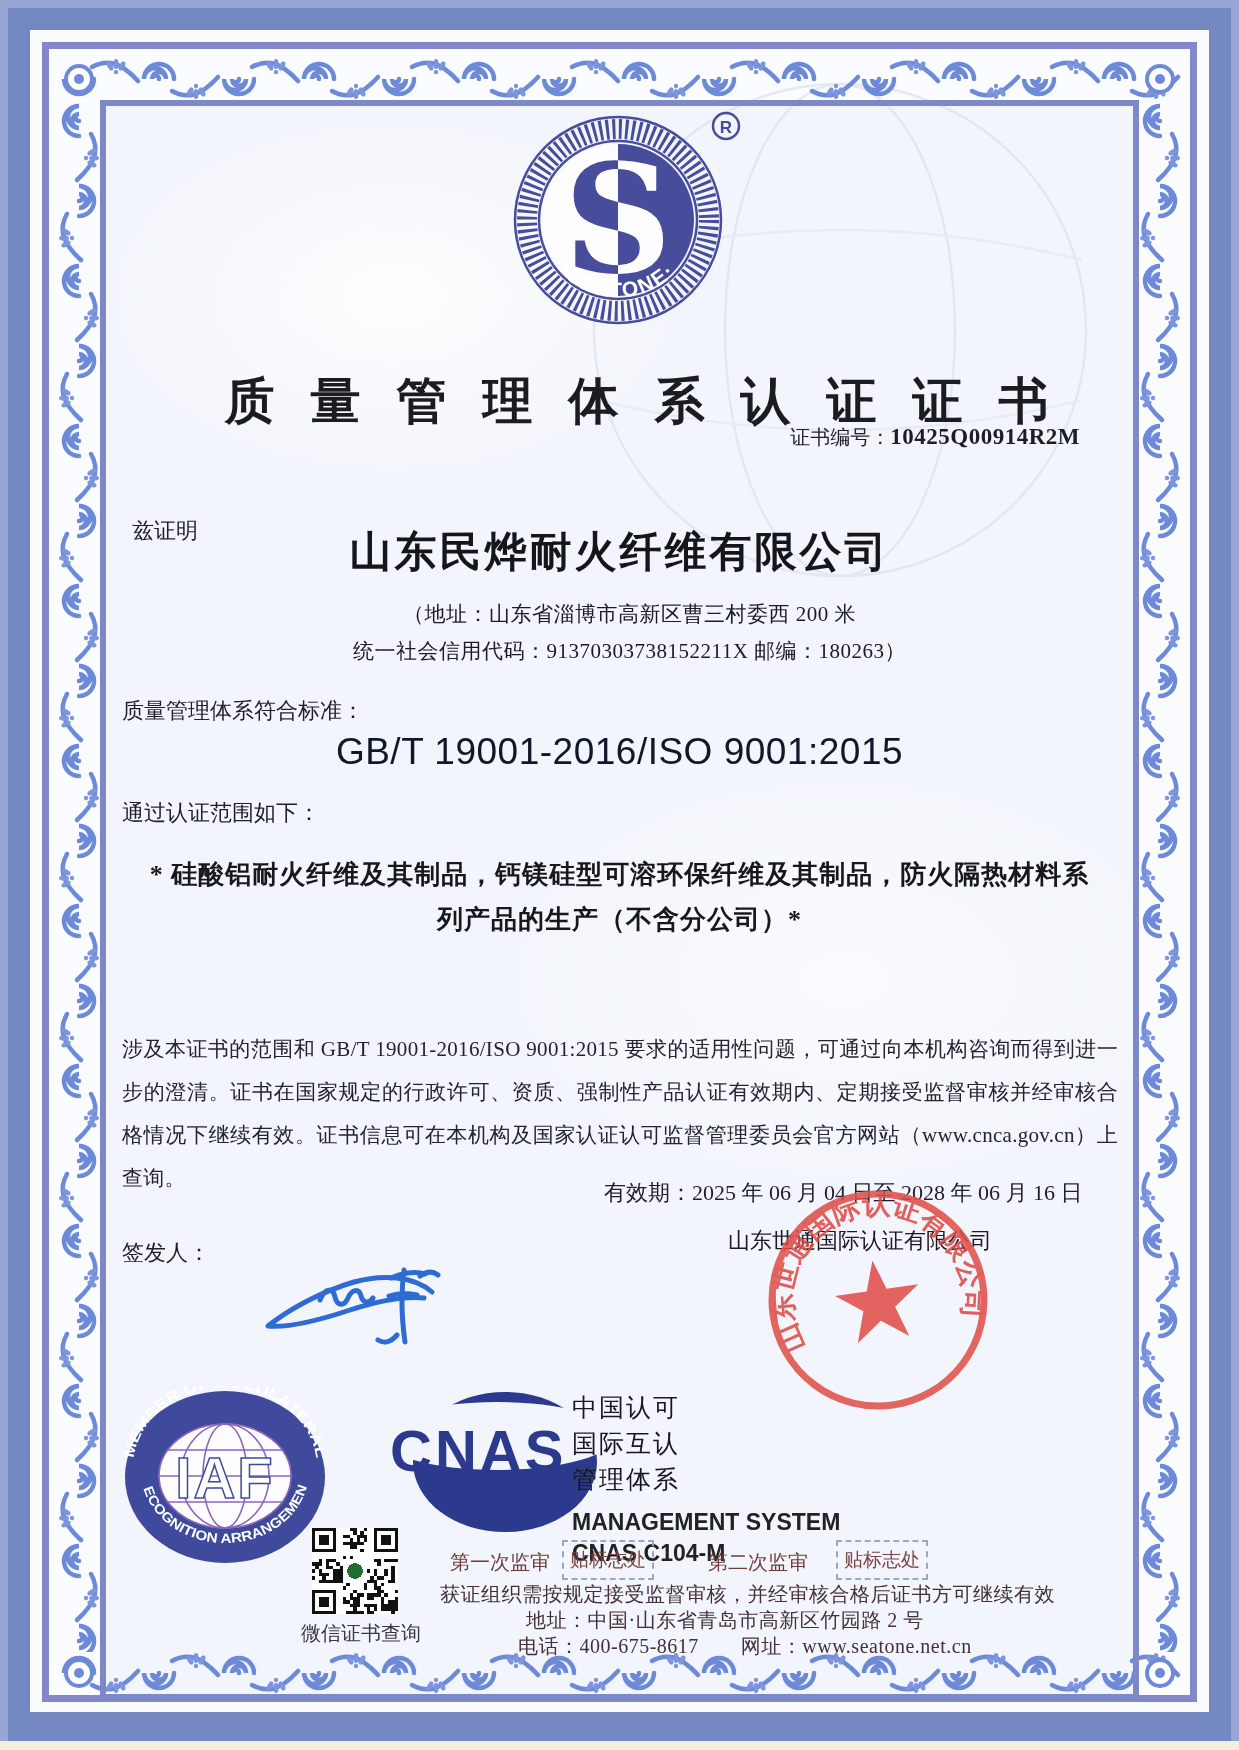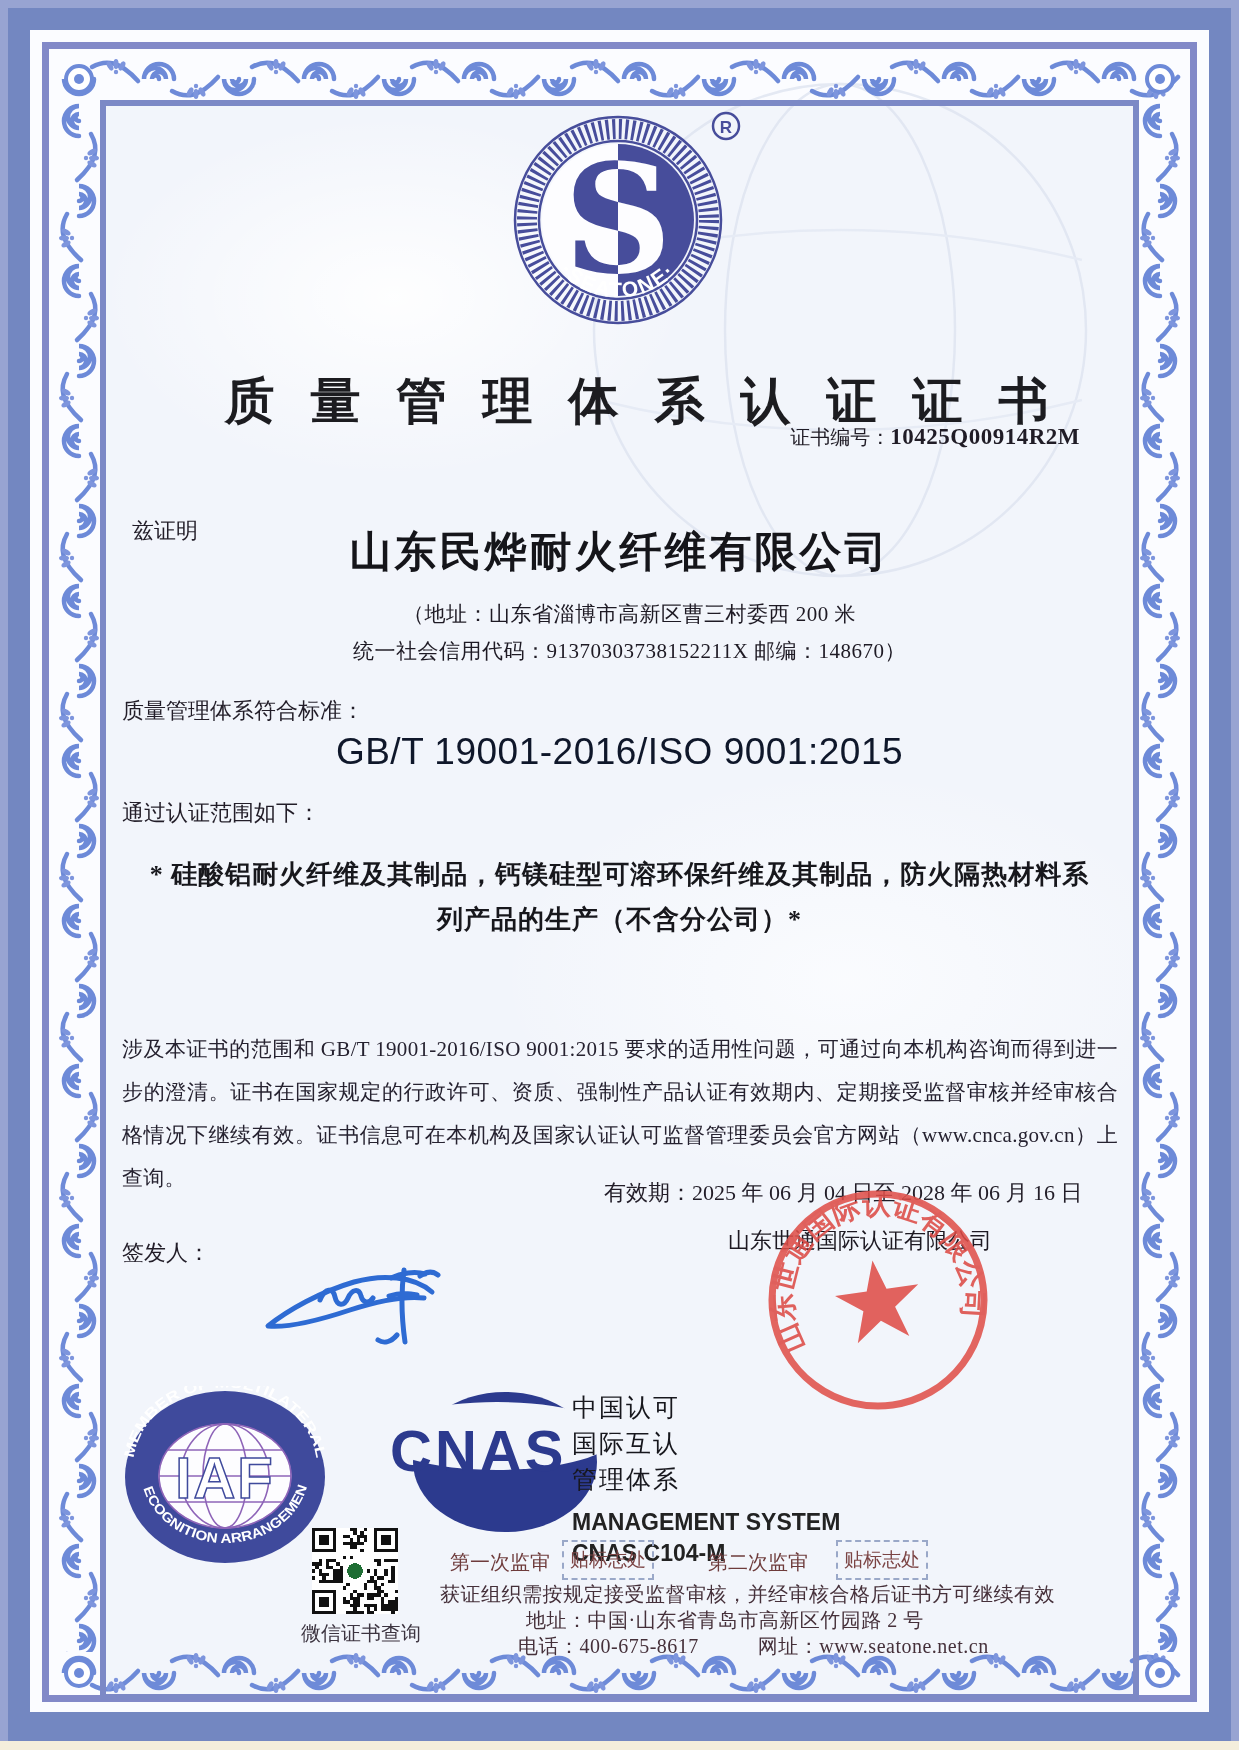--- a/index.html
+++ b/index.html
@@ -44,21 +44,21 @@
   .cnas-block{position:absolute;left:572px;top:1390px;z-index:5;color:#17171d;}
   .cnas-block .zh{font-size:25px;line-height:36px;letter-spacing:2px;}
   .cnas-block .en{font-family:"Liberation Sans","DejaVu Sans",sans-serif;font-weight:bold;
       font-size:23px;line-height:31px;color:#222;margin-top:9px;}
   .qr-caption{position:absolute;left:296px;top:1620px;width:130px;text-align:center;
       font-size:20px;color:#3c3440;z-index:5;}
   .audit-lbl{position:absolute;font-size:20px;color:#6e3b3b;z-index:5;}
   .audit-box{position:absolute;width:88px;height:36px;border:2px dashed #9aa8c8;z-index:5;
       display:flex;align-items:center;justify-content:center;font-size:19px;color:#7b4444;}
   .foot-line{position:absolute;font-size:20px;color:#45303a;letter-spacing:.5px;z-index:5;}
-  .phone-row{display:flex;gap:59px;}
+  .phone-row{display:flex;gap:42px;}
   .wm{position:absolute;left:540px;top:60px;z-index:1;opacity:.75;}
   .logo-seatone{position:absolute;left:492px;top:96px;z-index:5;}
   .logo-iaf{position:absolute;left:116px;top:1386px;z-index:5;}
   .logo-cnas{position:absolute;left:382px;top:1392px;z-index:5;}
   .qr{position:absolute;left:312px;top:1528px;z-index:5;}
 </style>
 </head>
 <body>
 
 <div class="page">
@@ -229,21 +229,21 @@
   </svg>
 
   <div class="cert-title">质量管理体系认证证书</div>
   <div class="certno">
     <span class="lbl">证书编号：</span><span class="val">10425Q00914R2M</span>
   </div>
 
   <div class="t-label" style="left:132px;top:516px">兹证明</div>
   <div class="center-line company">山东民烨耐火纤维有限公司</div>
   <div class="center-line addr" style="top:600px">（地址：山东省淄博市高新区曹三村委西 200 米</div>
-  <div class="center-line addr" style="top:637px">统一社会信用代码：91370303738152211X 邮编：148670）</div>
+  <div class="center-line addr" style="top:637px">统一社会信用代码：91370303738152211X 邮编：180263）</div>
   <div class="t-label" style="left:122px;top:696px">质量管理体系符合标准：</div>
   <div class="center-line standard">GB/T 19001-2016/ISO 9001:2015</div>
   <div class="t-label" style="left:122px;top:798px">通过认证范围如下：</div>
   <div class="scope">* 硅酸铝耐火纤维及其制品，钙镁硅型可溶环保纤维及其制品，防火隔热材料系列产品的生产（不含分公司）*</div>
   <div class="legal">涉及本证书的范围和 GB/T 19001-2016/ISO 9001:2015 要求的适用性问题，可通过向本机构咨询而得到进一步的澄清。证书在国家规定的行政许可、资质、强制性产品认证有效期内、定期接受监督审核并经审核合格情况下继续有效。证书信息可在本机构及国家认证认可监督管理委员会官方网站（www.cnca.gov.cn）上查询。</div>
 
   <div class="t-label" style="left:604px;top:1178px">
     <span>有效期：</span><span>2025 年 06 月 04 日至 2028 年 06 月 16 日</span>
   </div>
   <div class="t-label" style="left:122px;top:1238px">签发人：</div>

